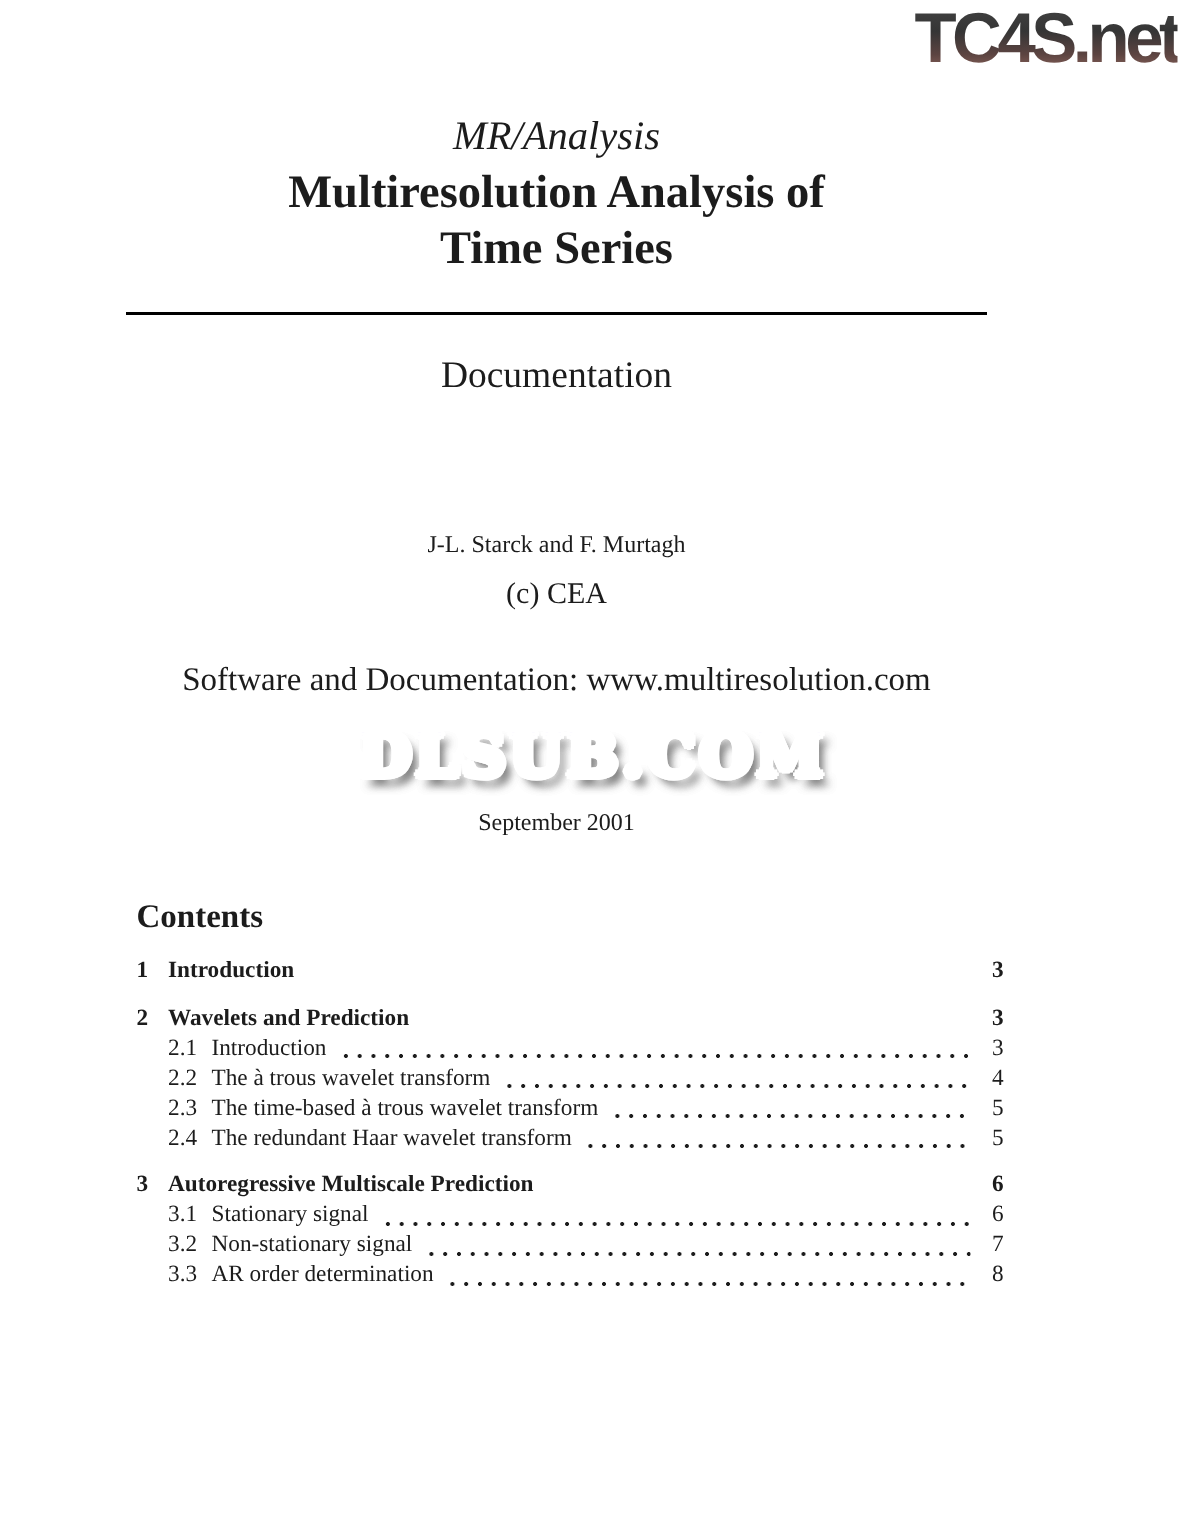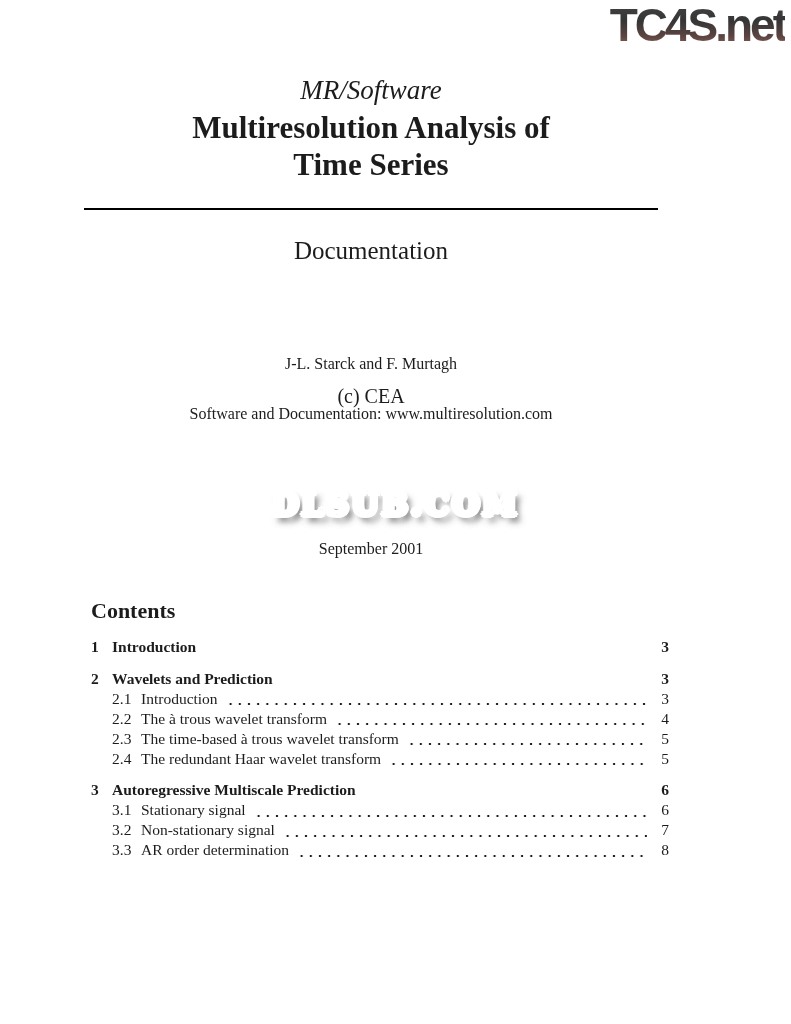--- a/index.html
+++ b/index.html
@@ -19,29 +19,29 @@
   }
 
   
   .cband{position:absolute;left:84px;width:574px;text-align:center;}
   .subtitle{top:74px;font-style:italic;font-size:27px;line-height:32px;}
   .maintitle{top:109px;font-weight:bold;font-size:31px;line-height:37px;}
   .rule{position:absolute;left:84px;width:574px;top:208px;border:0;border-top:2px solid #000;margin:0;}
   .doctype{top:236px;font-size:25px;line-height:30px;}
   .authors{top:355px;font-size:16px;}
   .cea{top:385px;font-size:20px;}
-  .software{top:405px;font-size:16px;}
+  .software{top:440px;font-size:22px;}
   .date{top:540px;font-size:16px;text-align:center;}
 
   
   .dlsub-wrap{position:absolute;left:0;top:480px;width:791px;text-align:center;}
   .dlsub{
     position:relative;display:inline-block;
     font-family:"DejaVu Serif","Liberation Serif",serif;
-    font-weight:bold;font-size:31px;line-height:48px;letter-spacing:3px;
+    font-weight:bold;font-size:40px;line-height:48px;letter-spacing:3px;
     color:#8b5cf6;
     text-shadow:
       -2px -2px 0 #fff, 2px -2px 0 #fff, -2px 2px 0 #fff, 2px 2px 0 #fff,
       -3px 0 0 #fff, 3px 0 0 #fff, 0 -3px 0 #fff, 0 3px 0 #fff,
       5px 6px 6px rgba(90,90,90,0.55);
   }
   .dlsub::after{
     content:attr(data-text);
     position:absolute;left:0;top:0;width:100%;
     background:linear-gradient(180deg,rgba(255,255,255,0.50) 8%,rgba(255,255,255,0.28) 42%,rgba(255,255,255,0) 50%);
@@ -80,21 +80,21 @@
       0 0 6px rgba(190,190,190,0.9), 3px 4px 5px rgba(120,120,120,0.5);
   }
 </style>
 </head>
 <body>
 
 <div class="page">
 
   <div class="tc4s">TC4S.net</div>
 
-  <div class="cband subtitle">MR/Software</div>
+  <div class="cband subtitle">MR/Analysis</div>
 
   <div class="cband maintitle">
     <div>Multiresolution Analysis of</div>
     <div>Time Series</div>
   </div>
 
   <hr class="rule">
 
   <div class="cband authors">J-L. Starck and F. Murtagh</div>
 

